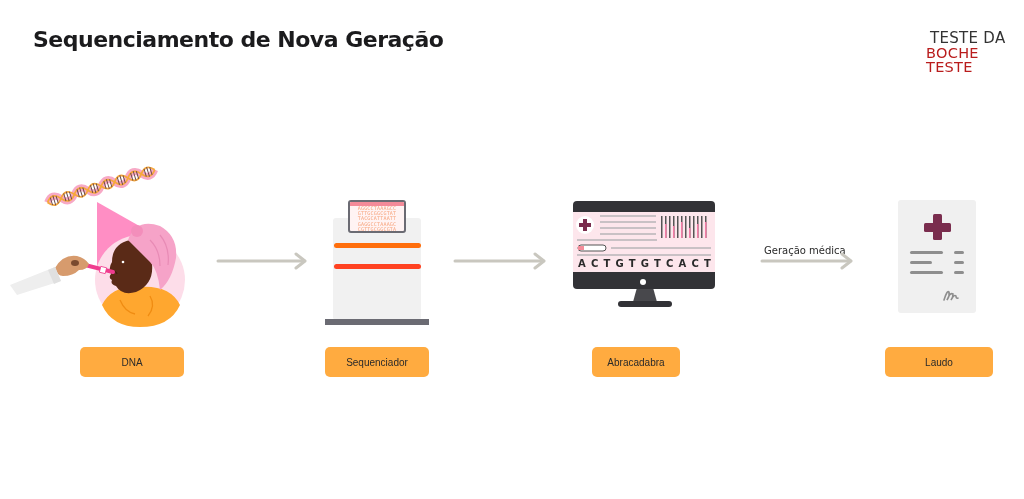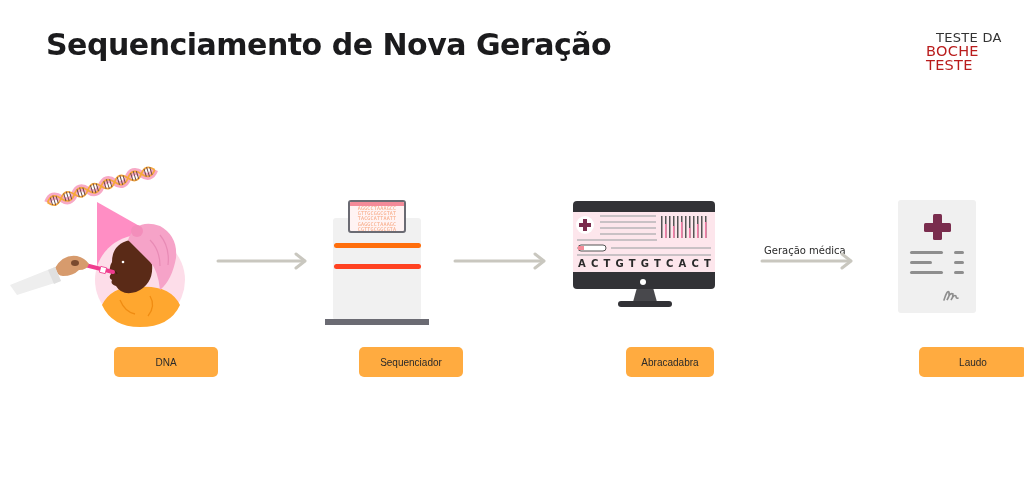--- a/index.html
+++ b/index.html
@@ -1,27 +1,27 @@
 <!DOCTYPE html>
 <html><head>
 <meta charset="utf-8">
 <style>
   * { box-sizing: border-box; margin: 0; padding: 0; }
   html, body { width: 1024px; height: 499px; background: #ffffff; overflow: hidden; }
   body { position: relative; font-family: "DejaVu Sans", sans-serif; color: #1c1c1c; }
 
-  .title { position: absolute; left: 46px; top: 27px; font-size: 30px; font-weight: bold; letter-spacing: -0.5px; color: #1b1b1d; white-space: nowrap; }
+  .title { position: absolute; left: 33px; top: 27px; font-size: 22px; font-weight: bold; letter-spacing: -0.5px; color: #1b1b1d; white-space: nowrap; }
 
   .logo { position: absolute; left: 926px; top: 31px; width: 80px; line-height: 1; }
-  .logo .top { font-size: 13px; color: #333; letter-spacing: 0.3px; display: block; margin-left: 10px; }
+  .logo .top { font-size: 15px; color: #333; letter-spacing: 0.3px; display: block; margin-left: 4px; }
   .logo .big { font-size: 14.5px; font-weight: normal; color: #b91c1c; display: block; letter-spacing: 0.3px; line-height: 14px; }
 
   .stage { position: absolute; }
 
-  .label-btn { position: absolute; height: 30px; border-radius: 5px; background: #ffab40; color: #2a2a2a; font-size: 10px; display: flex; align-items: center; justify-content: center; border: none; margin-left: 34px; }
+  .label-btn { position: absolute; height: 30px; border-radius: 5px; background: #ffab40; color: #2a2a2a; font-size: 10px; display: flex; align-items: center; justify-content: center; border: none; }
 
   .arrow { position: absolute; }
   .arrow-label { position: absolute; font-size: 10px; color: #2a2a2a; white-space: nowrap; }
 
   
   .seq-body { position: absolute; left: 333px; top: 218px; width: 88px; height: 102px; background: #f1f1f1; border-radius: 3px; }
   .seq-stripe1 { position: absolute; left: 334px; top: 243px; width: 87px; height: 5px; background: #ff6e0c; border-radius: 3px; }
   .seq-stripe2 { position: absolute; left: 334px; top: 264px; width: 87px; height: 5px; background: #ff4221; border-radius: 3px; }
   .seq-base { position: absolute; left: 325px; top: 319px; width: 104px; height: 6px; background: #6b6b73; }
   .seq-screen { position: absolute; left: 348px; top: 200px; width: 58px; height: 33px; background: #fff3f3; border: 2px solid #6b6b73; border-radius: 3px; overflow: hidden; }

